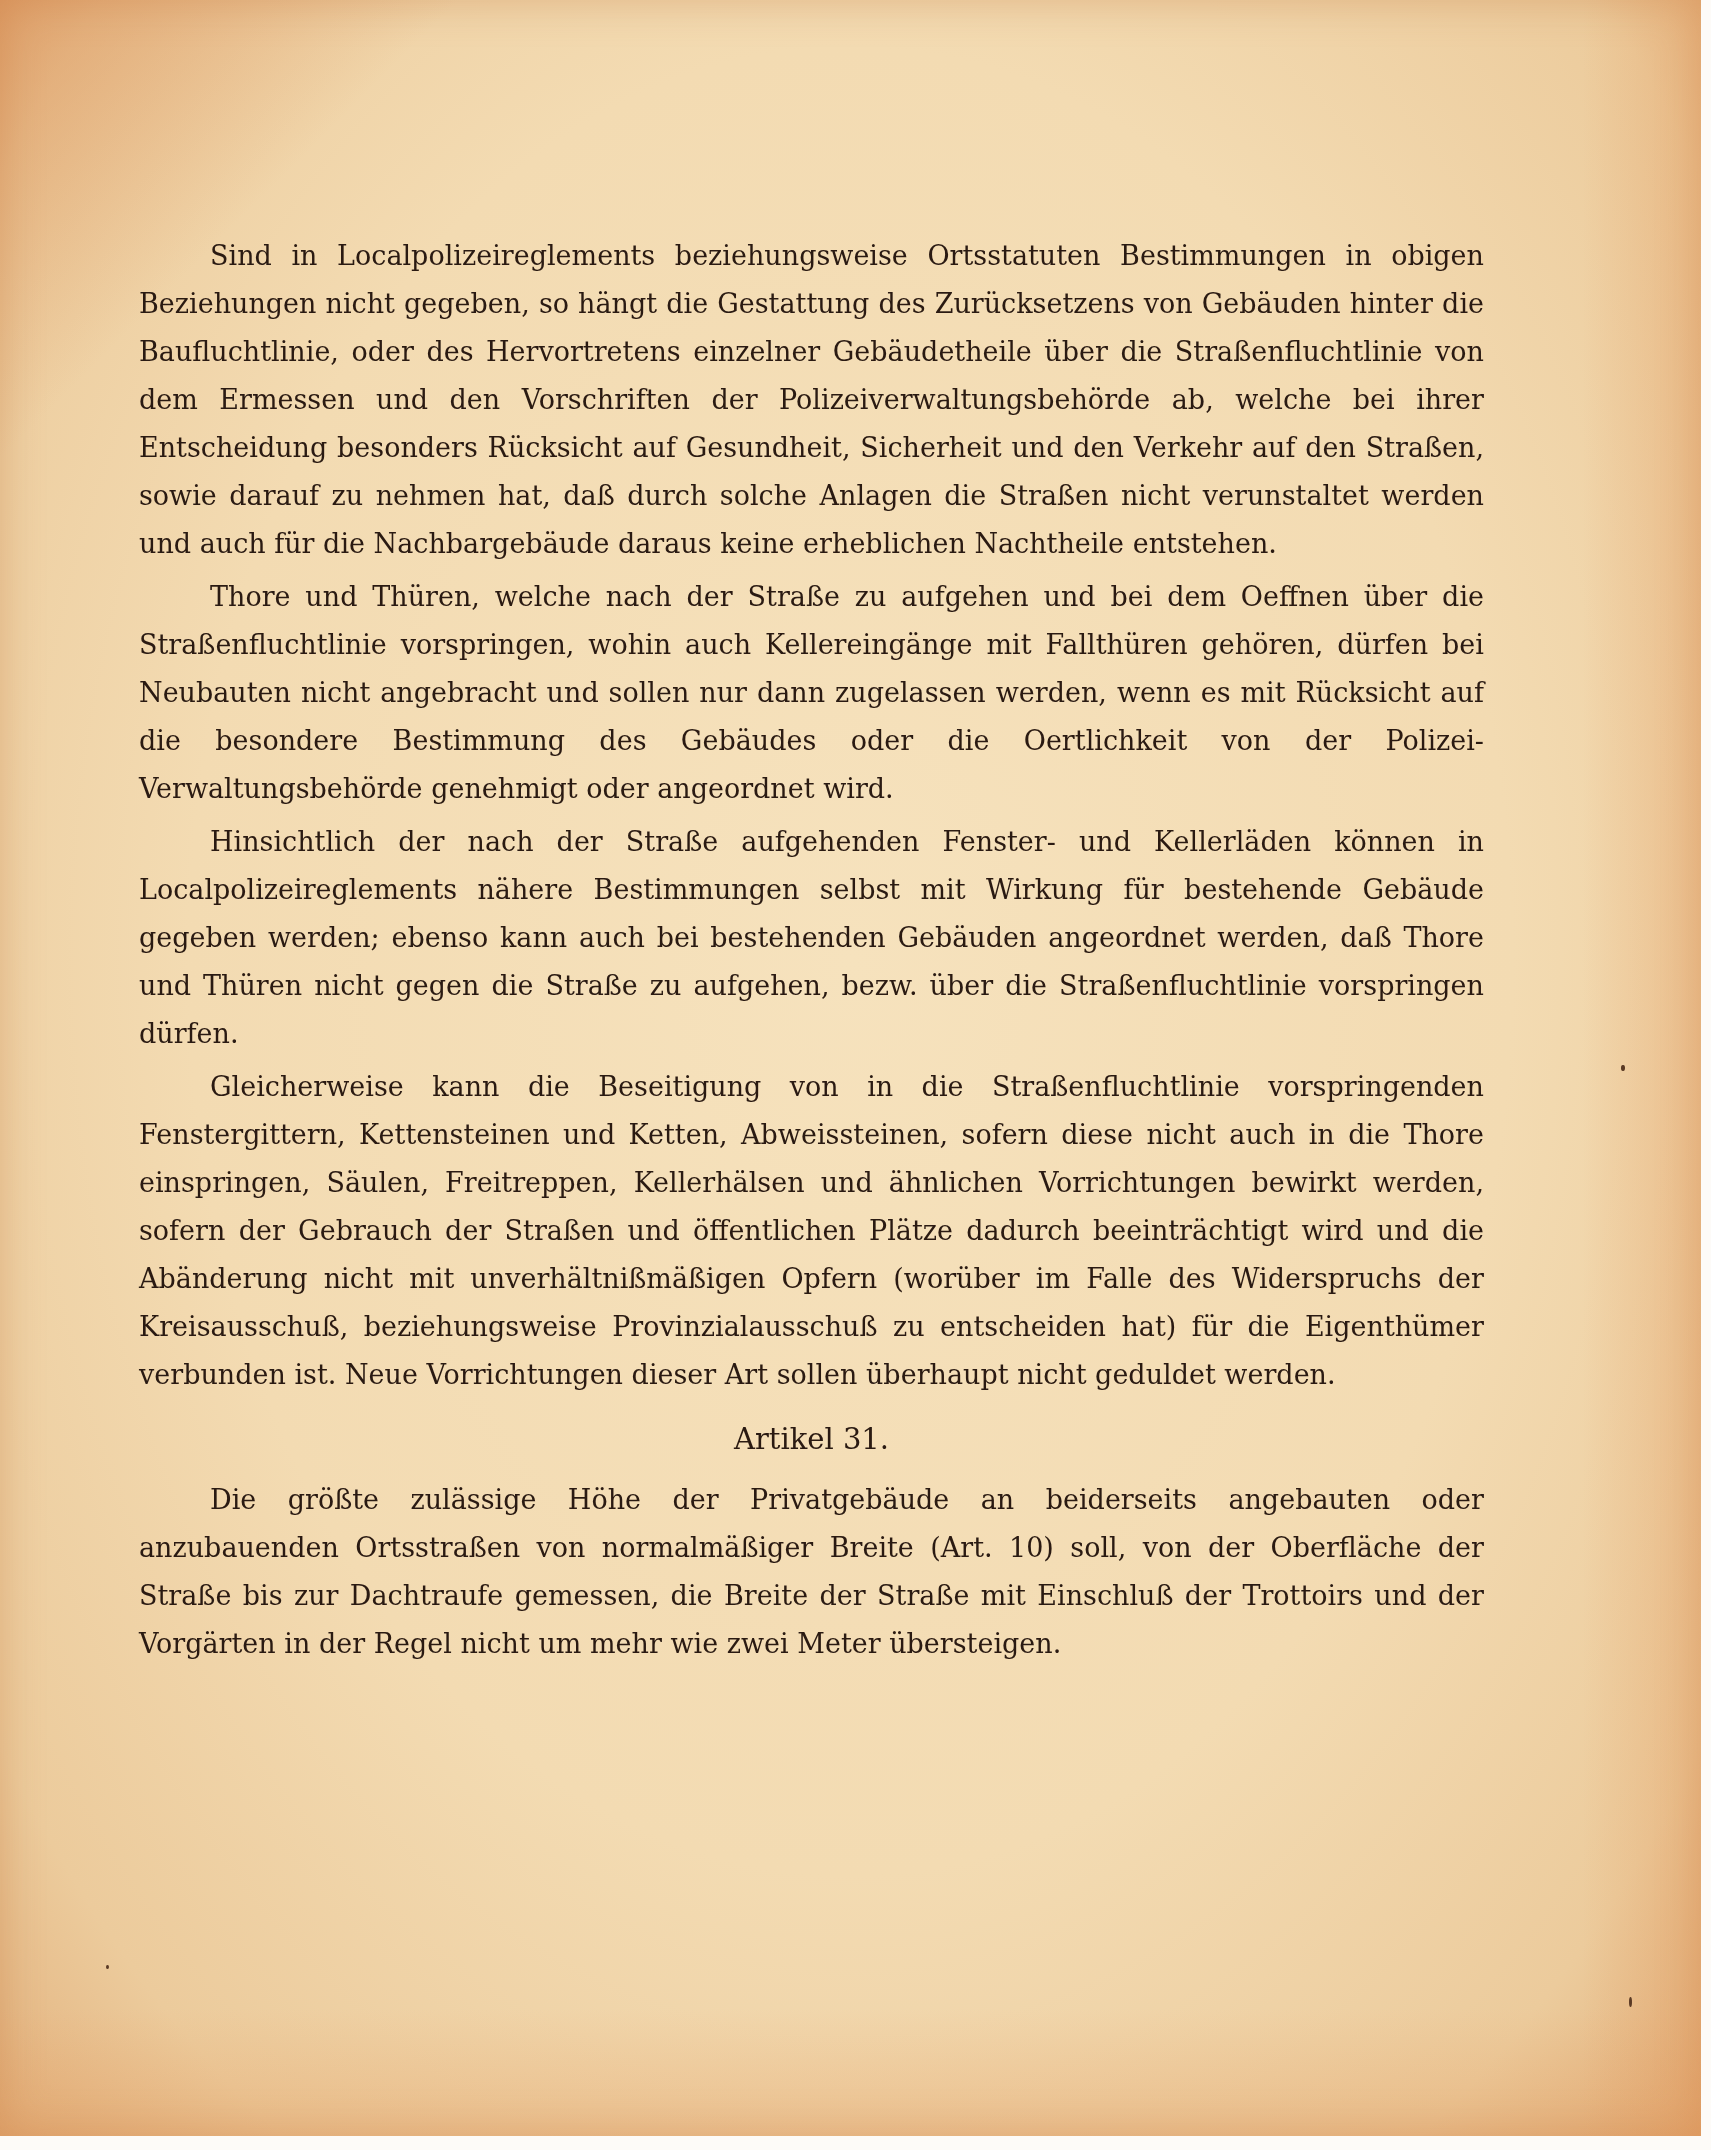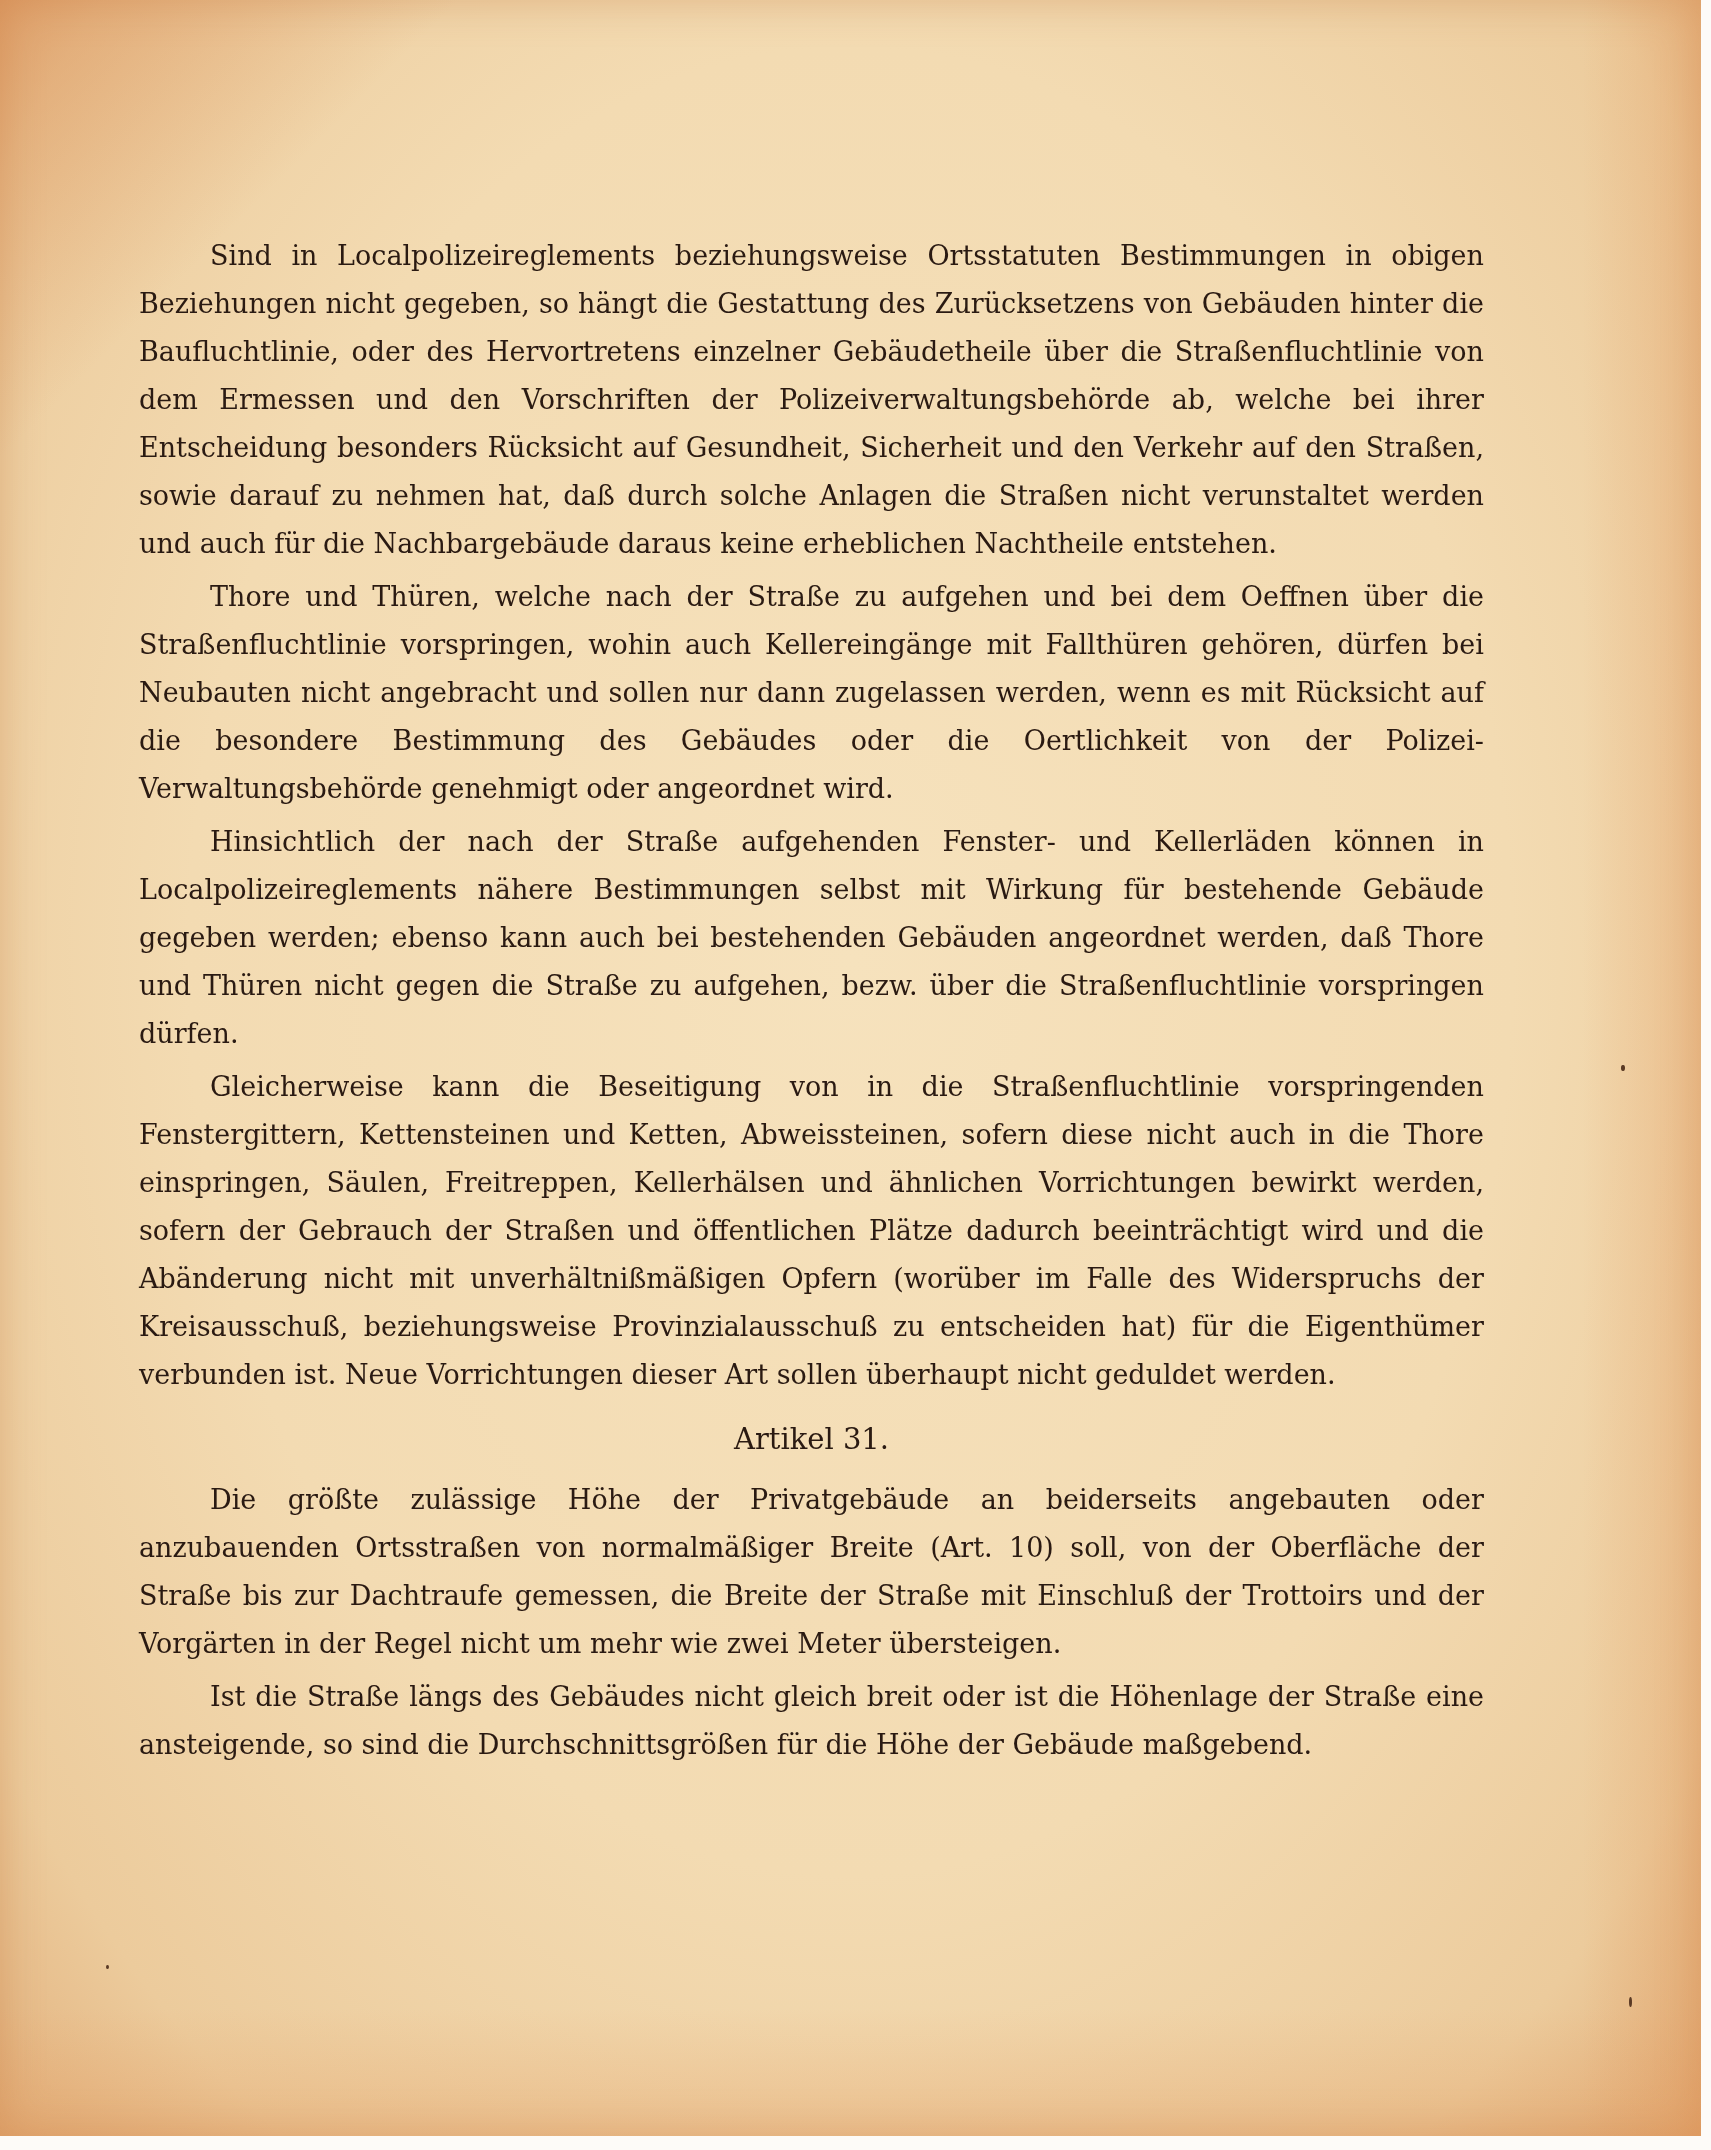--- a/index.html
+++ b/index.html
@@ -61,20 +61,19 @@
 
   <div class="body-text">
     <p class="para">Sind in Localpolizeireglements beziehungsweise Ortsstatuten Bestimmungen in obigen Beziehungen nicht gegeben, so hängt die Gestattung des Zurücksetzens von Gebäuden hinter die Baufluchtlinie, oder des Hervortretens einzelner Gebäudetheile über die Straßenfluchtlinie von dem Ermessen und den Vorschriften der Polizeiverwaltungsbehörde ab, welche bei ihrer Entscheidung besonders Rücksicht auf Gesundheit, Sicherheit und den Verkehr auf den Straßen, sowie darauf zu nehmen hat, daß durch solche Anlagen die Straßen nicht verunstaltet werden und auch für die Nachbargebäude daraus keine erheblichen Nachtheile entstehen.</p>
     <p class="para">Thore und Thüren, welche nach der Straße zu aufgehen und bei dem Oeffnen über die Straßenfluchtlinie vorspringen, wohin auch Kellereingänge mit Fallthüren gehören, dürfen bei Neubauten nicht angebracht und sollen nur dann zugelassen werden, wenn es mit Rücksicht auf die besondere Bestimmung des Gebäudes oder die Oertlichkeit von der Polizei-Verwaltungsbehörde genehmigt oder angeordnet wird.</p>
     <p class="para">Hinsichtlich der nach der Straße aufgehenden Fenster- und Kellerläden können in Localpolizeireglements nähere Bestimmungen selbst mit Wirkung für bestehende Gebäude gegeben werden; ebenso kann auch bei bestehenden Gebäuden angeordnet werden, daß Thore und Thüren nicht gegen die Straße zu aufgehen, bezw. über die Straßenfluchtlinie vorspringen dürfen.</p>
     <p class="para">Gleicherweise kann die Beseitigung von in die Straßenfluchtlinie vorspringenden Fenstergittern, Kettensteinen und Ketten, Abweissteinen, sofern diese nicht auch in die Thore einspringen, Säulen, Freitreppen, Kellerhälsen und ähnlichen Vorrichtungen bewirkt werden, sofern der Gebrauch der Straßen und öffentlichen Plätze dadurch beeinträchtigt wird und die Abänderung nicht mit unverhältnißmäßigen Opfern (worüber im Falle des Widerspruchs der Kreisausschuß, beziehungsweise Provinzialausschuß zu entscheiden hat) für die Eigenthümer verbunden ist.  Neue Vorrichtungen dieser Art sollen überhaupt nicht geduldet werden.</p>
 
     <p class="heading">Artikel 31.</p>
 
     <p class="para">Die größte zulässige Höhe der Privatgebäude an beiderseits angebauten oder anzubauenden Ortsstraßen von normalmäßiger Breite (Art. 10) soll, von der Oberfläche der Straße bis zur Dachtraufe gemessen, die Breite der Straße mit Einschluß der Trottoirs und der Vorgärten in der Regel nicht um mehr wie zwei Meter übersteigen.</p>
-    <p class="para">Ist die Straße längs des Gebäudes nicht gleich breit oder ist die Höhenlage der Straße eine ansteigende, so sind die Durchschnittsgrößen für die Höhe der Gebäude maßgebend.</p>
   </div>
 
   <div class="speck" style="left:1621px;top:1065px;width:3.6px;height:6.4px;"></div>
   <div class="speck" style="left:1629px;top:1997px;width:2.9px;height:10px;"></div>
   <div class="speck" style="left:106px;top:1965px;width:2.9px;height:4.3px;"></div>
 </div>
 
 
 </body></html>

